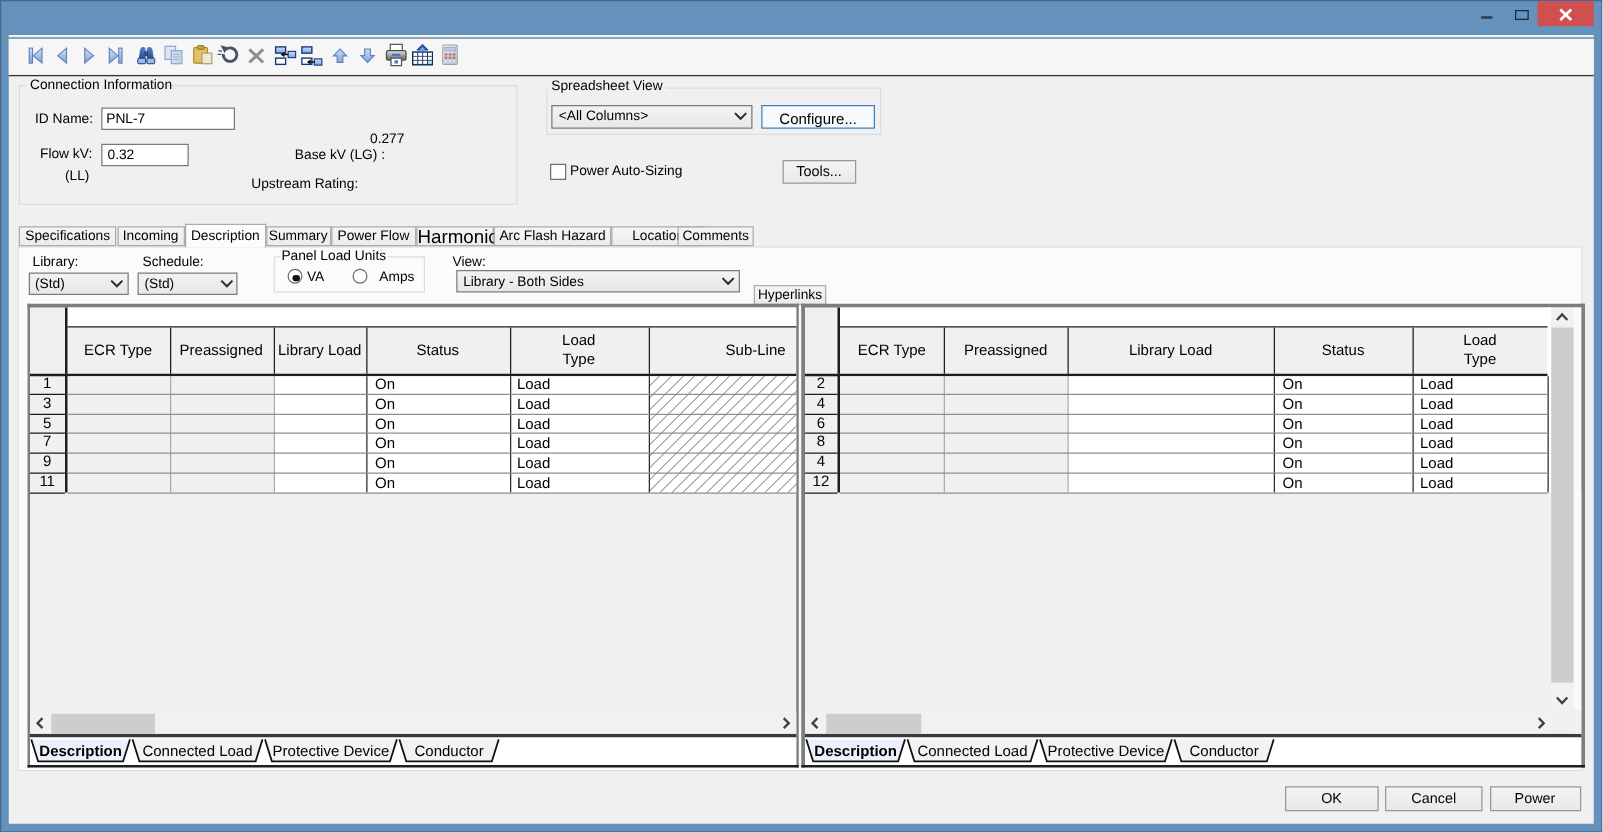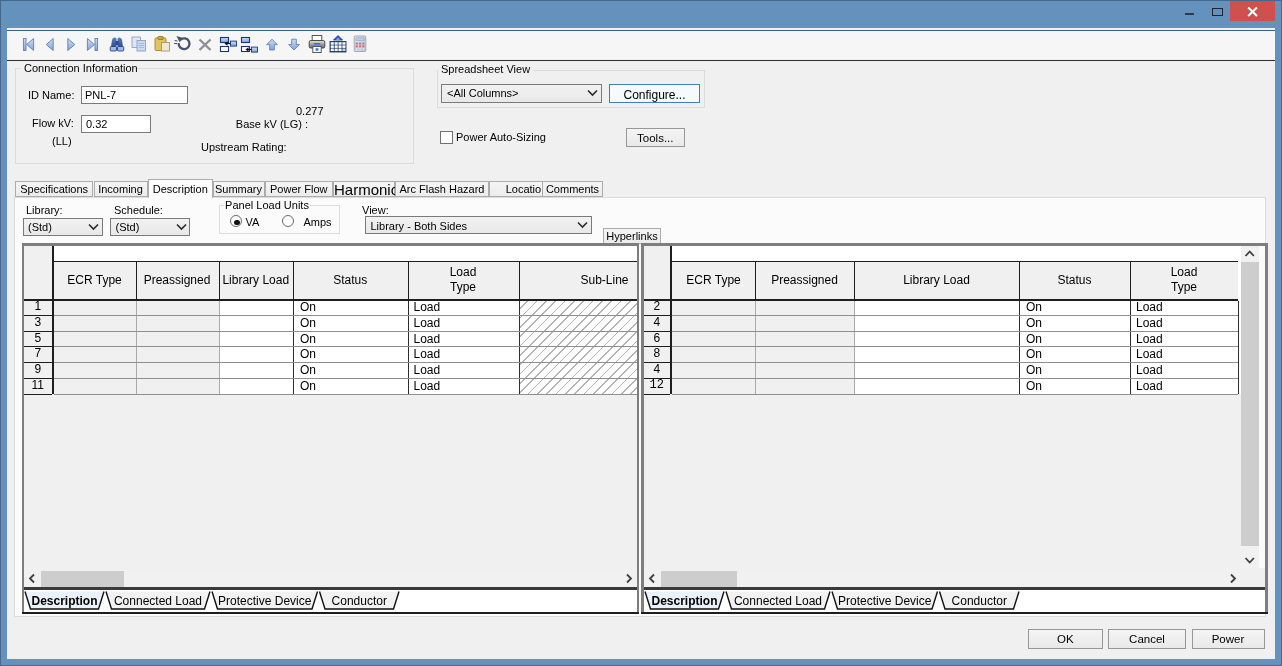--- a/index.html
+++ b/index.html
@@ -286,21 +286,21 @@
     <div style="position:absolute;white-space:nowrap;left:643.5px;top:362.2px;width:26.5px;height:1.1px;background:#1e1e1e;"></div>
     <div style="position:absolute;white-space:nowrap;left:672px;top:378.0px;width:566px;height:1.1px;background:#8f8f8f;"></div>
     <div style="position:absolute;white-space:nowrap;left:643.5px;top:378.0px;width:26.5px;height:1.1px;background:#1e1e1e;"></div>
     <div style="position:absolute;white-space:nowrap;left:672px;top:393.8px;width:566px;height:1.1px;background:#8f8f8f;"></div>
     <div style="position:absolute;white-space:nowrap;left:643.5px;top:393.8px;width:26.5px;height:1.1px;background:#1e1e1e;"></div>
     <div style="position:absolute;white-space:nowrap;left:643.5px;top:299.0px;width:26.5px;height:15.8px;font-family:'Liberation Sans',sans-serif;font-size:12px;line-height:15.8px;text-align:center;color:#000;">2</div>
     <div style="position:absolute;white-space:nowrap;left:643.5px;top:314.8px;width:26.5px;height:15.8px;font-family:'Liberation Sans',sans-serif;font-size:12px;line-height:15.8px;text-align:center;color:#000;">4</div>
     <div style="position:absolute;white-space:nowrap;left:643.5px;top:330.6px;width:26.5px;height:15.8px;font-family:'Liberation Sans',sans-serif;font-size:12px;line-height:15.8px;text-align:center;color:#000;">6</div>
     <div style="position:absolute;white-space:nowrap;left:643.5px;top:346.4px;width:26.5px;height:15.8px;font-family:'Liberation Sans',sans-serif;font-size:12px;line-height:15.8px;text-align:center;color:#000;">8</div>
     <div style="position:absolute;white-space:nowrap;left:643.5px;top:362.2px;width:26.5px;height:15.8px;font-family:'Liberation Sans',sans-serif;font-size:12px;line-height:15.8px;text-align:center;color:#000;">4</div>
-    <div style="position:absolute;white-space:nowrap;left:643.5px;top:378.0px;width:26.5px;height:15.8px;font-family:Liberation Mono, monospace;font-size:12px;line-height:15.8px;text-align:center;color:#000;">12</div>
+    <div style="position:absolute;white-space:nowrap;left:643.5px;top:378.0px;width:26.5px;height:15.8px;font-family:Liberation Sans, sans-serif;font-size:12px;line-height:15.8px;text-align:center;color:#000;">12</div>
     <div style="position:absolute;white-space:nowrap;left:1026px;top:299.0px;width:60px;height:15.8px;font-family:'Liberation Sans',sans-serif;font-size:12px;line-height:16.8px;color:#000;">On</div>
     <div style="position:absolute;white-space:nowrap;left:1136px;top:299.0px;width:60px;height:15.8px;font-family:'Liberation Sans',sans-serif;font-size:12px;line-height:16.8px;color:#000;">Load</div>
     <div style="position:absolute;white-space:nowrap;left:1026px;top:314.8px;width:60px;height:15.8px;font-family:'Liberation Sans',sans-serif;font-size:12px;line-height:16.8px;color:#000;">On</div>
     <div style="position:absolute;white-space:nowrap;left:1136px;top:314.8px;width:60px;height:15.8px;font-family:'Liberation Sans',sans-serif;font-size:12px;line-height:16.8px;color:#000;">Load</div>
     <div style="position:absolute;white-space:nowrap;left:1026px;top:330.6px;width:60px;height:15.8px;font-family:'Liberation Sans',sans-serif;font-size:12px;line-height:16.8px;color:#000;">On</div>
     <div style="position:absolute;white-space:nowrap;left:1136px;top:330.6px;width:60px;height:15.8px;font-family:'Liberation Sans',sans-serif;font-size:12px;line-height:16.8px;color:#000;">Load</div>
     <div style="position:absolute;white-space:nowrap;left:1026px;top:346.4px;width:60px;height:15.8px;font-family:'Liberation Sans',sans-serif;font-size:12px;line-height:16.8px;color:#000;">On</div>
     <div style="position:absolute;white-space:nowrap;left:1136px;top:346.4px;width:60px;height:15.8px;font-family:'Liberation Sans',sans-serif;font-size:12px;line-height:16.8px;color:#000;">Load</div>
     <div style="position:absolute;white-space:nowrap;left:1026px;top:362.2px;width:60px;height:15.8px;font-family:'Liberation Sans',sans-serif;font-size:12px;line-height:16.8px;color:#000;">On</div>
     <div style="position:absolute;white-space:nowrap;left:1136px;top:362.2px;width:60px;height:15.8px;font-family:'Liberation Sans',sans-serif;font-size:12px;line-height:16.8px;color:#000;">Load</div>

